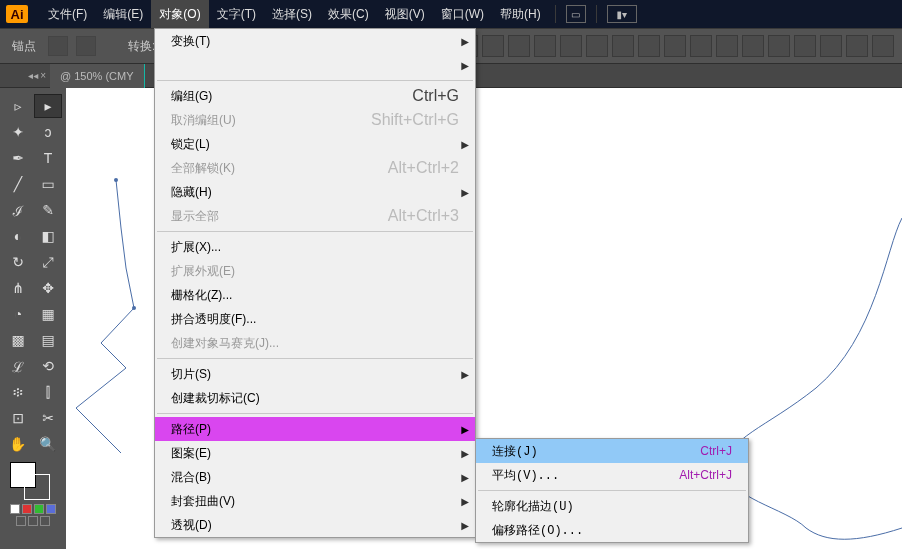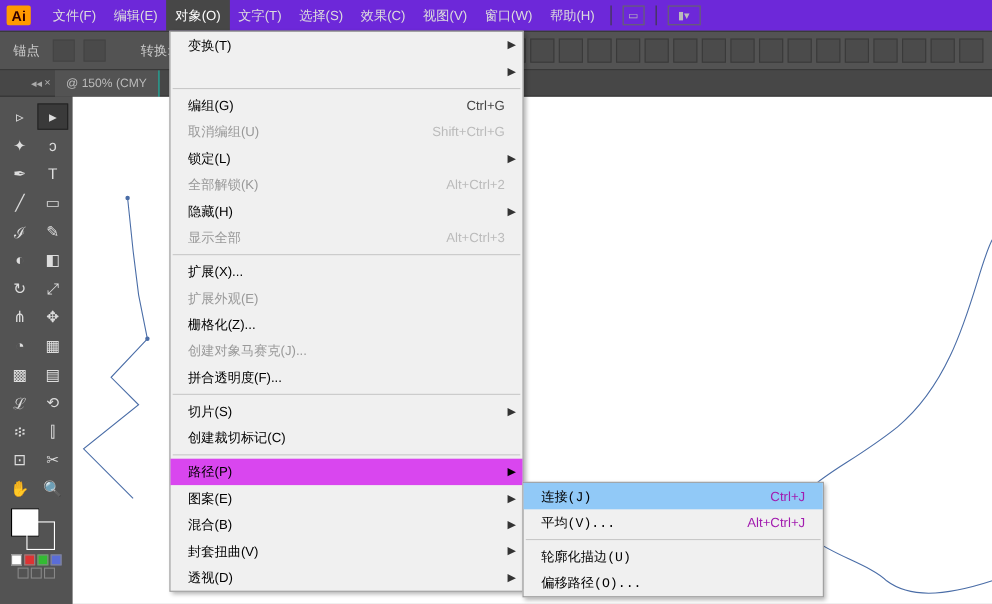--- a/index.html
+++ b/index.html
@@ -1,17 +1,17 @@
 <!DOCTYPE html>
 <html><head>
 <meta charset="utf-8">
 <style>
 * { margin: 0; padding: 0; box-sizing: border-box; font-family: "Microsoft YaHei", Arial, sans-serif; font-size: 12px; }
 body { width: 902px; height: 549px; background: #535353; overflow: hidden; position: relative; }
-.menubar { height: 28px; background: #6d28d9; display: flex; align-items: center; padding: 0 6px; color: #ddd; }
+.menubar { height: 28px; background: #0f172a; display: flex; align-items: center; padding: 0 6px; color: #ddd; }
 .ai-logo { width: 22px; height: 18px; background: #ff9a00; color: #330000; font-weight: bold; display: flex; align-items: center; justify-content: center; font-size: 13px; border-radius: 2px; margin-right: 12px; }
 .menubar .mi { padding: 0 8px; height: 28px; line-height: 28px; cursor: default; }
 .menubar .mi.active { background: #474747; color: #fff; }
 .menubar .sep { width: 1px; height: 18px; background: #3a3a3a; margin: 0 6px; }
 .menubar .ctrl-icon { width: 20px; height: 18px; border: 1px solid #666; margin: 0 4px; display:flex;align-items:center;justify-content:center;color:#bbb;font-size:10px;}
 .menubar .ctrl-icon.wide { width: 30px; }
 .optionbar { height: 36px; background: #535353; border-top: 1px solid #383838; border-bottom: 1px solid #2e2e2e; display: flex; align-items: center; color: #ccc; padding: 0 8px; gap: 8px; }
 .optionbar .lbl { padding: 0 4px; }
 .optionbar .btnbox { width: 20px; height: 20px; border: 1px solid #444; background:#4a4a4a; }
 .optionbar .toolrow { display:flex; gap:4px; margin-left:auto; }
@@ -33,21 +33,21 @@
 .toolbox .tiny.g{background:#3b3;}
 .toolbox .tiny.b{background:#5a6dd8;}
 .toolbox .tiny.w{background:#fff;}
 .canvas { position:absolute; left:66px; top:88px; right:0; bottom:0; background:#fff; }
 .canvas svg { width:100%; height:100%; }
 .dropdown { position:absolute; left:154px; top:28px; width:322px; background:#f0f0f0; border:1px solid #9a9a9a; box-shadow:2px 2px 4px rgba(0,0,0,0.3); color:#000; }
 .dropdown .row { display:flex; align-items:center; height:24px; padding:0 16px; position:relative; }
 .dropdown .row.disabled { color:#999; }
 .dropdown .row.hl { background:#d946ef; }
 .dropdown .lbl { flex:1; }
-.dropdown .sc { color:#444; font-size:12px;}
+.dropdown .sc { color:#444; font-size:16px;}
 .dropdown .row.disabled .sc { color:#bbb; }
 .dropdown .arrow { position:absolute; right:6px; font-size:10px; color:#333;}
 .dropdown .row.hl .arrow { color:#000;}
 .dropdown .divider { height:1px; background:#c8c8c8; margin:3px 2px; }
 .submenu { position:absolute; left:475px; top:438px; width:274px; background:#f0f0f0; border:1px solid #9a9a9a; box-shadow:2px 2px 4px rgba(0,0,0,0.3); color:#000;}
 .submenu .row { display:flex; align-items:center; height:24px; padding:0 16px;}
 .submenu .row.hl { background:#91c9f7; }
 .submenu .lbl { flex:1;font-family:Liberation Mono, monospace; }
 .submenu .sc { color:#a21caf; }
 .submenu .divider { height:1px; background:#c8c8c8; margin:3px 2px; }
@@ -227,25 +227,25 @@
     <div class="divider"></div>
     <div class="row">
       <span class="lbl">扩展(X)...</span>
     </div>
     <div class="row disabled">
       <span class="lbl">扩展外观(E)</span>
     </div>
     <div class="row">
       <span class="lbl">栅格化(Z)...</span>
     </div>
+    <div class="row">
+      <span class="lbl">拼合透明度(F)...</span>
+    </div>
     <div class="row disabled">
       <span class="lbl">创建对象马赛克(J)...</span>
-    </div>
-    <div class="row">
-      <span class="lbl">拼合透明度(F)...</span>
     </div>
     <div class="divider"></div>
     <div class="row">
       <span class="lbl">切片(S)</span>
       <span class="arrow">▶</span>
     </div>
     <div class="row">
       <span class="lbl">创建裁切标记(C)</span>
     </div>
     <div class="divider"></div>

